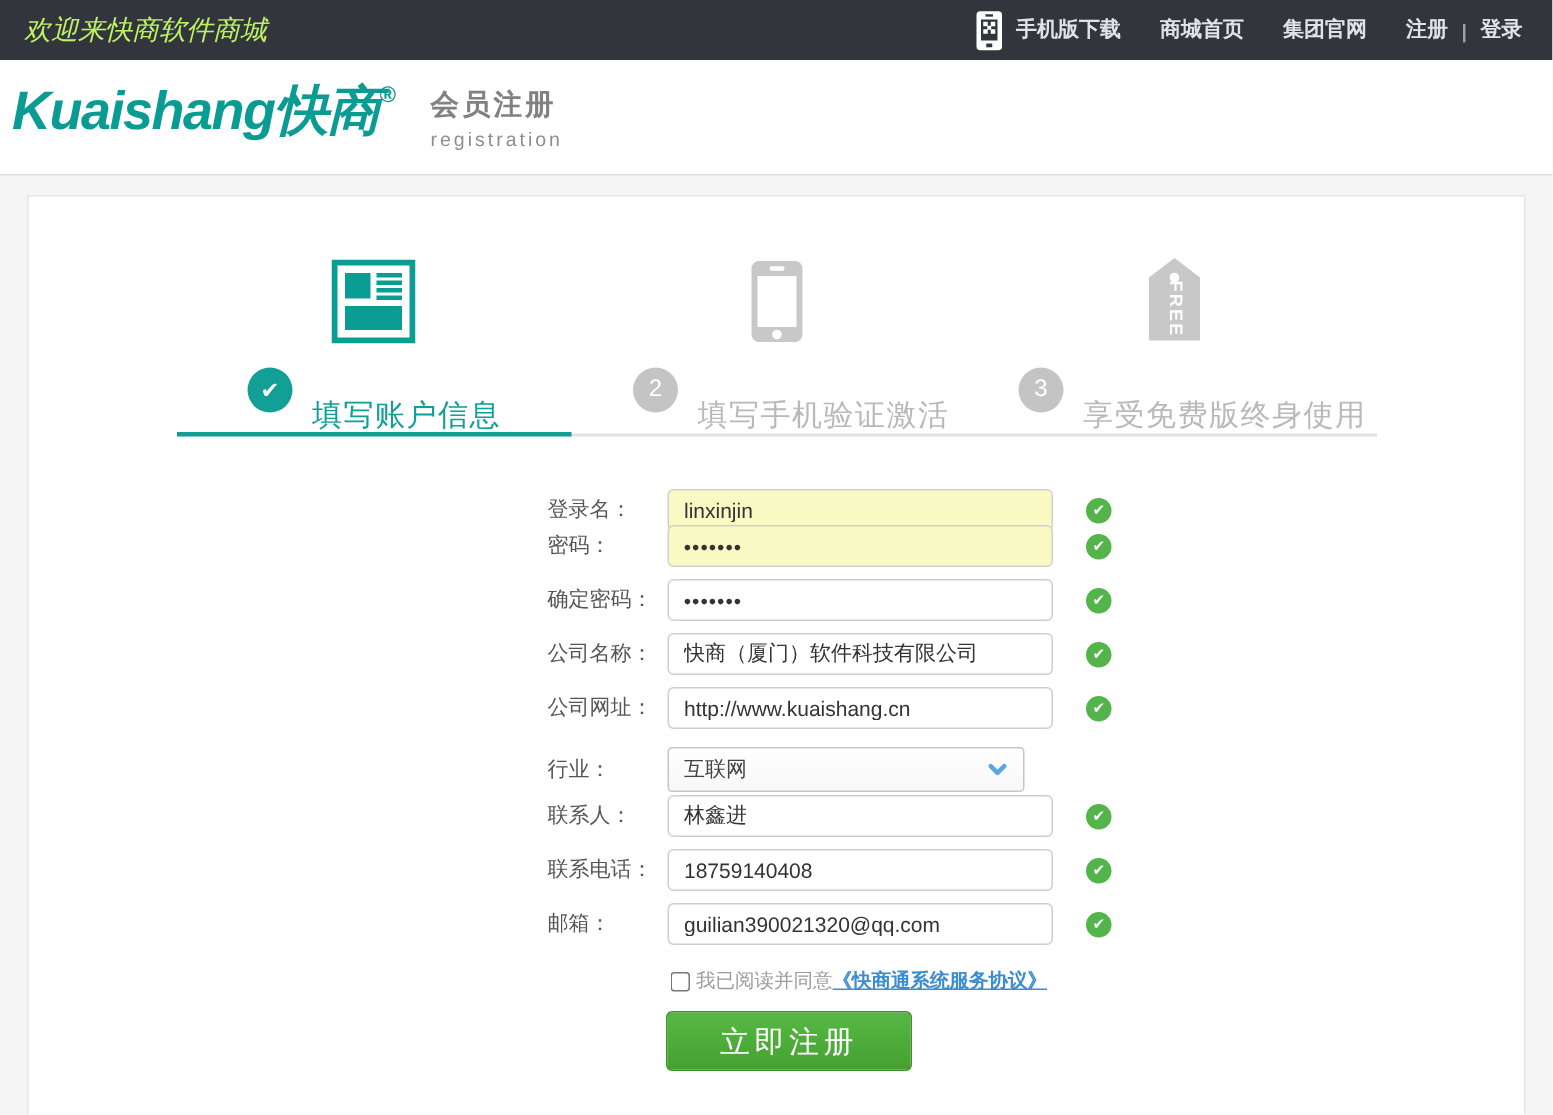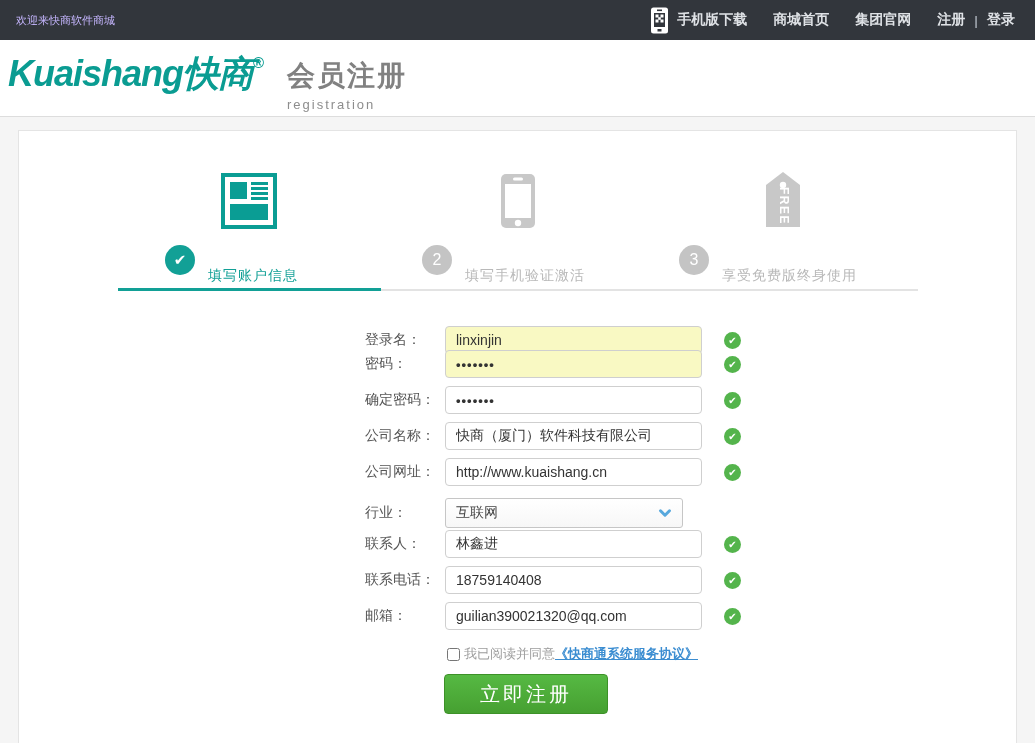--- a/index.html
+++ b/index.html
@@ -3,55 +3,55 @@
 <meta charset="utf-8">
 <style>
   * { margin:0; padding:0; box-sizing:border-box; }
   html,body { width:1035px; height:743px; overflow:hidden; }
   body { font-family:"Liberation Sans","DejaVu Sans",sans-serif; background:#f5f5f5; }
   #page { position:relative; width:1035px; height:743px; background:#f5f5f5; }
 
   
   .topbar { position:absolute; left:0; top:0; width:1035px; height:40px; background:#32363c;
             display:flex; align-items:center; justify-content:space-between; padding:0 20px 0 16px; }
-  .topbar .welcome { color:#c4b5fd; font-size:11px; }
+  .topbar .welcome { color:#bef264; font-size:18px;font-style:italic; }
   .topnav { display:flex; align-items:center; gap:26px;font-weight:bold; }
   .topnav a { color:#dfe2e6; font-size:14px; text-decoration:none; cursor:pointer; }
   .phone-dl { display:flex; align-items:center; gap:8px; }
   .auth { display:flex; align-items:center; gap:9px; }
   .auth .sep { color:#9aa0a8; font-size:13px; }
 
   
   .header { position:absolute; left:0; top:40px; width:1035px; height:77px; background:#ffffff;
             border-bottom:1px solid #dddddd; }
   .logo { position:absolute; left:8px; top:10px; font-size:36px; font-weight:bold; font-style:italic;
           color:#0a9c92; letter-spacing:-1px; white-space:nowrap; }
   .logo sup { font-size:15px; font-style:normal; vertical-align:18px; }
   .hsub { position:absolute; left:287px; top:17px; }
-  .hsub .cn { font-size:28px; font-weight:bold; color:#818181; letter-spacing:2px; }
+  .hsub .cn { font-size:19px; font-weight:bold; color:#818181; letter-spacing:2px; }
   .hsub .en { font-size:13px; color:#8d8d8d; letter-spacing:2px; margin-top:2px; }
 
   
   .card { position:absolute; left:18px; top:130px; width:999px; height:625px; background:#ffffff;
           border:1px solid #e4e4e4; }
 
   
   .stepicon { position:absolute; }
   #icon1 { left:221px; top:173px; }
   #icon2 { left:500px; top:173px; }
   #icon3 { left:760px; top:172px; }
 
   
   .steprow { position:absolute; top:245px; height:30px; display:flex; align-items:center; gap:13px; }
   #step1 { left:165px; } #step2 { left:422px; } #step3 { left:679px; }
   .stepcircle { width:30px; height:30px; border-radius:50%; color:#fff; display:flex;
                 align-items:center; justify-content:center; font-size:16px; }
   .stepcircle.active { background:#12a096; font-size:15px; }
   .stepcircle.inactive { background:#c4c4c4; }
-  .steplabel { font-size:14px; letter-spacing:1px;margin-top:32px; }
+  .steplabel { font-size:20px; letter-spacing:1px;margin-top:32px; }
   .steplabel.active { color:#12a096; }
   .steplabel.inactive { color:#b9b9b9; }
 
   .track { position:absolute; left:118px; top:289px; width:800px; height:2px; background:#e3e3e3; }
   .track-active { position:absolute; left:118px; top:288px; width:263px; height:3px; background:#12a096; }
 
   
   .form-row { position:absolute; left:365px; display:flex; align-items:center; height:28px; }
   .f-label { width:80px; font-size:14px; color:#555555; flex-shrink:0; }
   .f-input { width:257px; height:28px; border:1px solid #cfcfcf; border-radius:4px; padding:0 10px;

